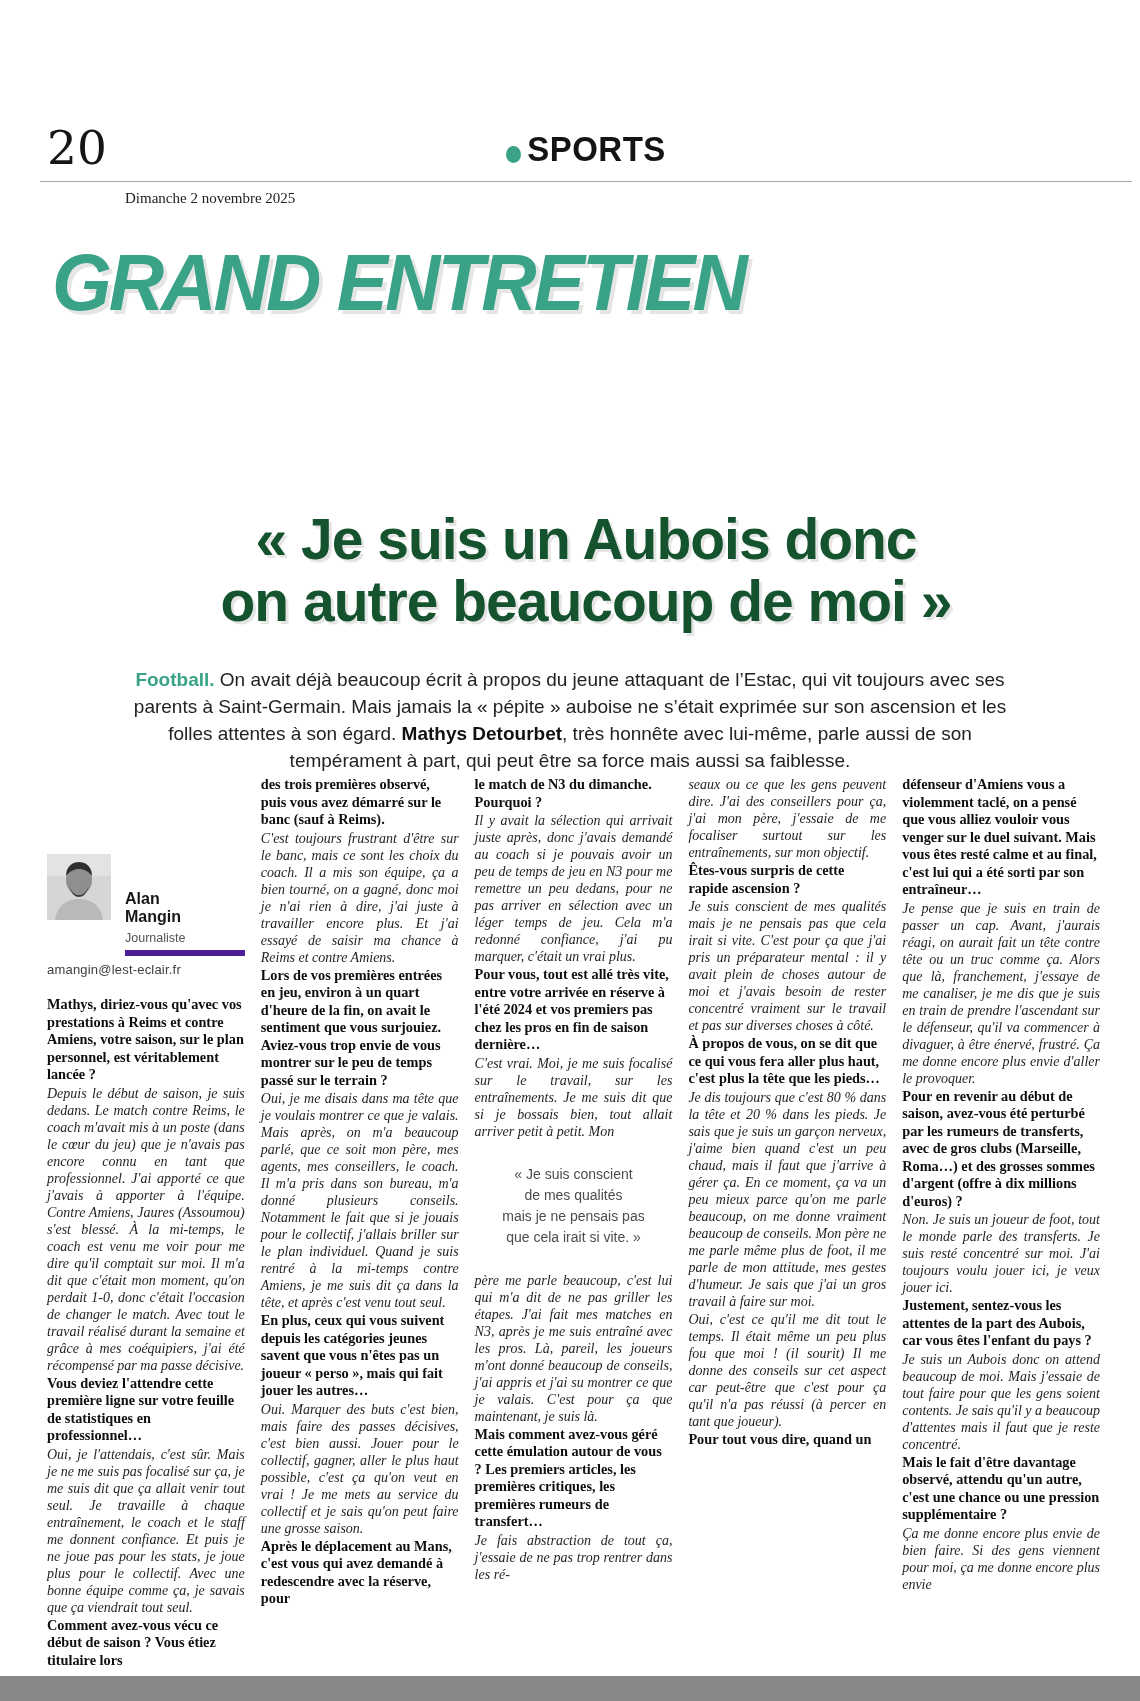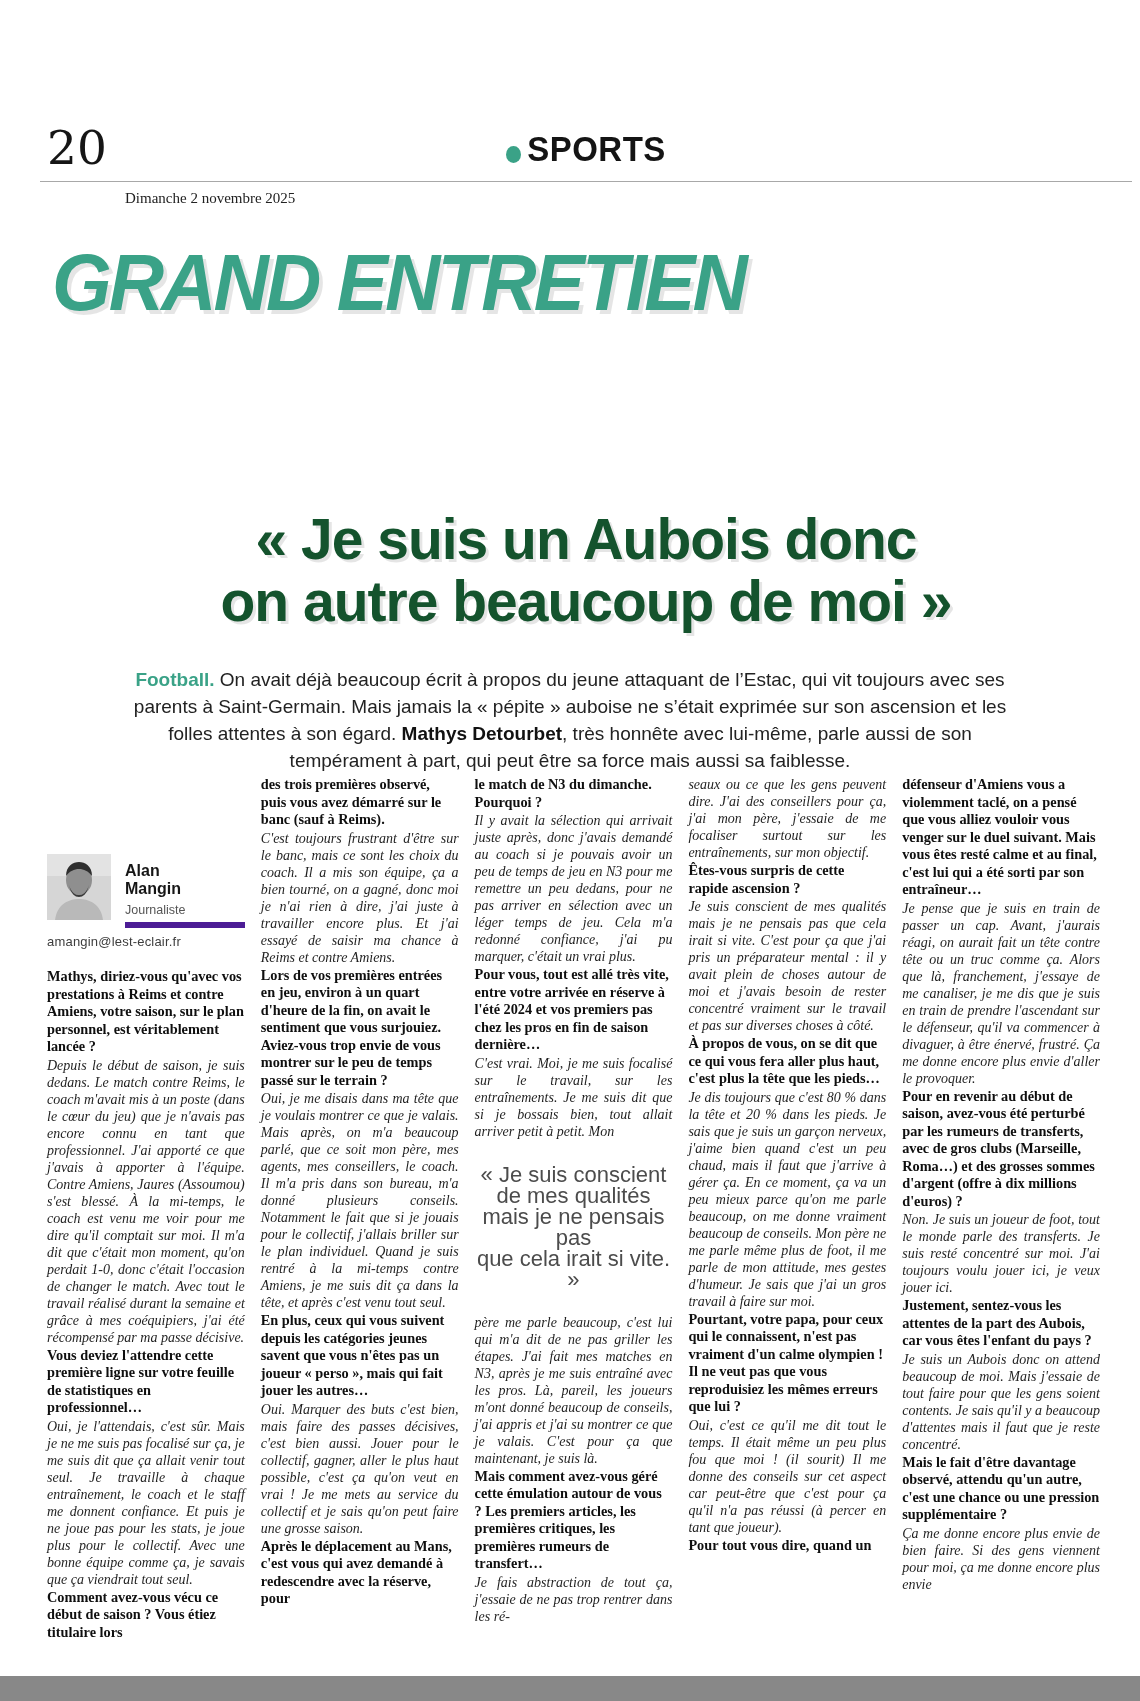--- a/index.html
+++ b/index.html
@@ -29,26 +29,26 @@
         font-size:19px;line-height:27px;color:#222;margin-top:19px;}
   .lead .green{font-weight:700;}
   .lead strong{color:#111;}
   
   .columns{position:absolute;top:776px;left:47px;width:1053px;display:flex;gap:16px;}
   .col{flex:1;min-width:0;font-family:"Liberation Serif",serif;font-size:14px;line-height:17px;color:#1f1f1f;}
   .col p{margin:0 0 1px 0;}
   .col p.q{font-weight:700;color:#0f0f0f;font-size:14.3px;line-height:17.5px;text-align:left;}
   .col p.a{text-align:justify;font-style:italic;}
   .col p.quote{font-family:"Liberation Sans",sans-serif;color:#4c4c4c;text-align:center;
-               font-size:22px;line-height:21px;margin:24px 2px;white-space:pre-line;}
+               font-size:14px;line-height:21px;margin:24px 2px;white-space:pre-line;}
   
   .byline{margin-top:78px;margin-bottom:18px;font-family:"Liberation Sans",sans-serif;}
   .byline-top{display:flex;gap:14px;}
   .avatar{width:64px;height:66px;flex:0 0 64px;}
-  .byline-names{flex:1;padding-top:8px;}
+  .byline-names{flex:1;padding-top:8px;margin-top:28px;}
   .byline-name{font-size:16px;font-weight:700;line-height:18px;color:#161616;}
   .byline-role{font-size:12.5px;color:#555;margin-top:4px;padding-bottom:3px;border-bottom:6px solid #4c1d95;}
   .byline-email{font-size:13px;color:#3d3d3d;margin-top:5px;letter-spacing:.2px;}
 </style>
 </head>
 <body>
 
 <div class="page">
 
   <div class="masthead">
@@ -118,21 +118,20 @@
         <p class="a">père me parle beaucoup, c'est lui qui m'a dit de ne pas griller les étapes. J'ai fait mes matches en N3, après je me suis entraîné avec les pros. Là, pareil, les joueurs m'ont donné beaucoup de conseils, j'ai appris et j'ai su montrer ce que je valais. C'est pour ça que maintenant, je suis là.</p>
         <p class="q">Mais comment avez-vous géré cette émulation autour de vous ? Les premiers articles, les premières critiques, les premières rumeurs de transfert…</p>
         <p class="a">Je fais abstraction de tout ça, j'essaie de ne pas trop rentrer dans les ré-</p>
       </div>
     <div class="col">
         <p class="a">seaux ou ce que les gens peuvent dire. J'ai des conseillers pour ça, j'ai mon père, j'essaie de me focaliser surtout sur les entraînements, sur mon objectif.</p>
         <p class="q">Êtes-vous surpris de cette rapide ascension ?</p>
         <p class="a">Je suis conscient de mes qualités mais je ne pensais pas que cela irait si vite. C'est pour ça que j'ai pris un préparateur mental : il y avait plein de choses autour de moi et j'avais besoin de rester concentré vraiment sur le travail et pas sur diverses choses à côté.</p>
         <p class="q">À propos de vous, on se dit que ce qui vous fera aller plus haut, c'est plus la tête que les pieds…</p>
         <p class="a">Je dis toujours que c'est 80 % dans la tête et 20 % dans les pieds. Je sais que je suis un garçon nerveux, j'aime bien quand c'est un peu chaud, mais il faut que j'arrive à gérer ça. En ce moment, ça va un peu mieux parce qu'on me parle beaucoup, on me donne vraiment beaucoup de conseils. Mon père ne me parle même plus de foot, il me parle de mon attitude, mes gestes d'humeur. Je sais que j'ai un gros travail à faire sur moi.</p>
-        <p class="q">Pourtant, votre papa, pour ceux qui le connaissent, n'est pas vraiment d'un calme olympien ! Il ne veut pas que vous reproduisiez les mêmes erreurs que lui ?</p>
         <p class="a">Oui, c'est ce qu'il me dit tout le temps. Il était même un peu plus fou que moi ! (il sourit) Il me donne des conseils sur cet aspect car peut-être que c'est pour ça qu'il n'a pas réussi (à percer en tant que joueur).</p>
         <p class="q">Pour tout vous dire, quand un</p>
       </div>
     <div class="col">
         <p class="q">défenseur d'Amiens vous a violemment taclé, on a pensé que vous alliez vouloir vous venger sur le duel suivant. Mais vous êtes resté calme et au final, c'est lui qui a été sorti par son entraîneur…</p>
         <p class="a">Je pense que je suis en train de passer un cap. Avant, j'aurais réagi, on aurait fait un tête contre tête ou un truc comme ça. Alors que là, franchement, j'essaye de me canaliser, je me dis que je suis en train de prendre l'ascendant sur le défenseur, qu'il va commencer à divaguer, à être énervé, frustré. Ça me donne encore plus envie d'aller le provoquer.</p>
         <p class="q">Pour en revenir au début de saison, avez-vous été perturbé par les rumeurs de transferts, avec de gros clubs (Marseille, Roma…) et des grosses sommes d'argent (offre à dix millions d'euros) ?</p>
         <p class="a">Non. Je suis un joueur de foot, tout le monde parle des transferts. Je suis resté concentré sur moi. J'ai toujours voulu jouer ici, je veux jouer ici.</p>
         <p class="q">Justement, sentez-vous les attentes de la part des Aubois, car vous êtes l'enfant du pays ?</p>
         <p class="a">Je suis un Aubois donc on attend beaucoup de moi. Mais j'essaie de tout faire pour que les gens soient contents. Je sais qu'il y a beaucoup d'attentes mais il faut que je reste concentré.</p>

